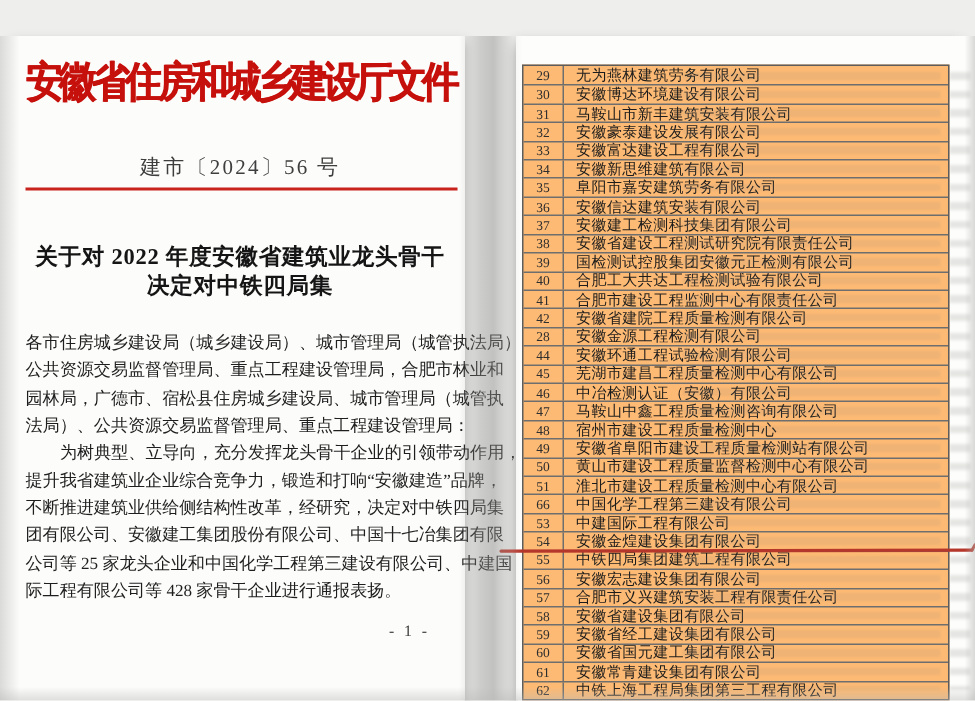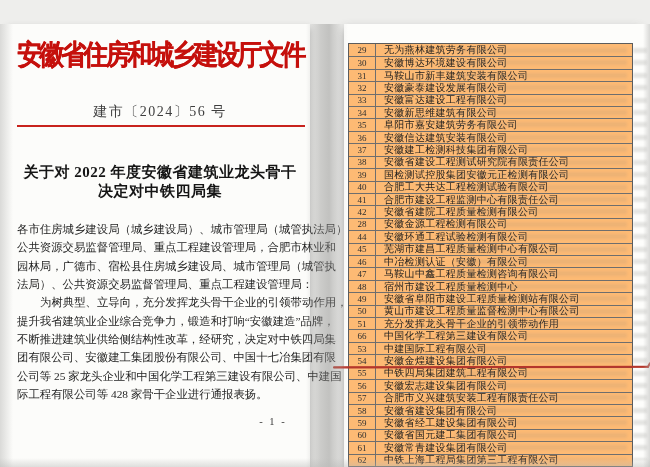--- a/index.html
+++ b/index.html
@@ -234,21 +234,21 @@
         <div class="cell name">安徽省阜阳市建设工程质量检测站有限公司</div>
       </div>
 
       <div class="trow">
         <div class="cell no">50</div>
         <div class="cell name">黄山市建设工程质量监督检测中心有限公司</div>
       </div>
 
       <div class="trow">
         <div class="cell no">51</div>
-        <div class="cell name">充分发挥龙头骨干企业的引领带动作用</div>
+        <div class="cell name">淮北市建设工程质量检测中心有限公司</div>
       </div>
 
       <div class="trow">
         <div class="cell no">66</div>
         <div class="cell name">中国化学工程第三建设有限公司</div>
       </div>
 
       <div class="trow">
         <div class="cell no">53</div>
         <div class="cell name">中建国际工程有限公司</div>

